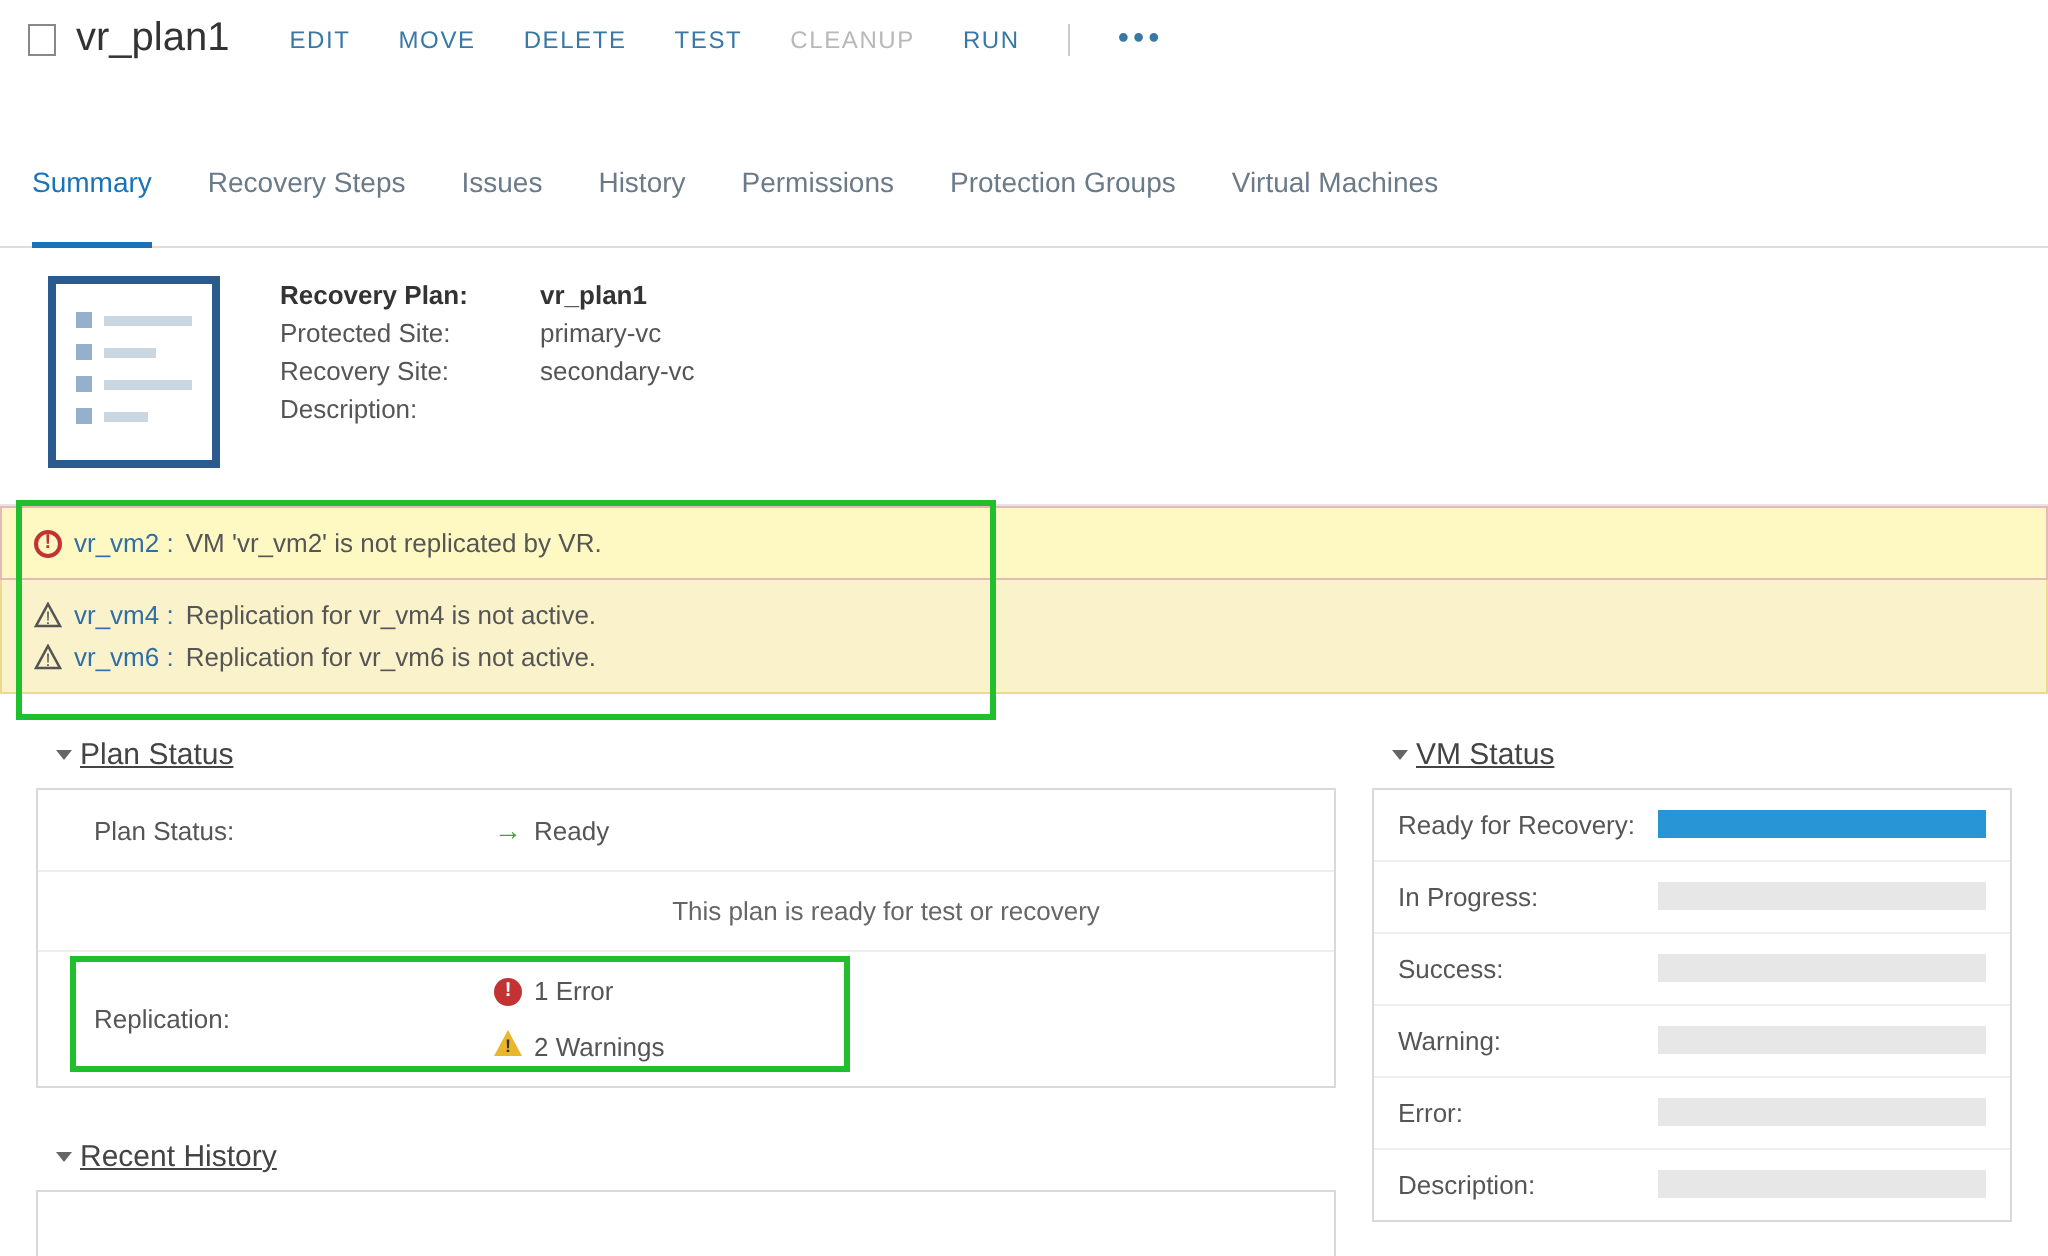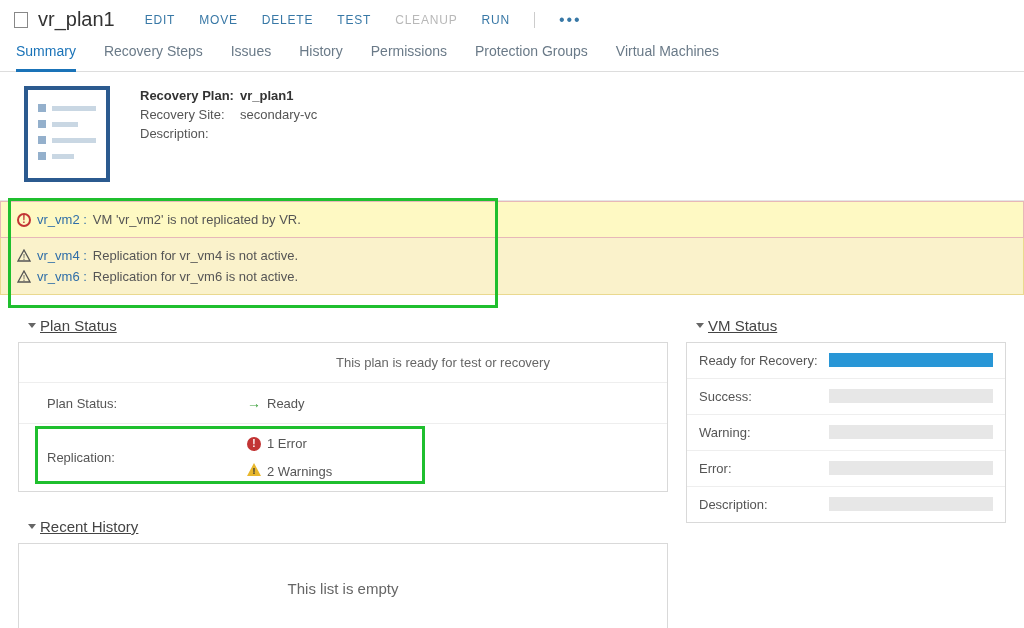--- a/index.html
+++ b/index.html
@@ -10,31 +10,31 @@
   .doc-icon { width: 14px; height: 16px; border: 1px solid #888; display: inline-block; position: relative; }
   .page-title { font-size: 20px; color: #333; font-weight: 400; margin-right: 20px; }
   .actions { display: flex; gap: 24px; align-items: center; }
   .action { color: #3878a6; font-size: 12px; letter-spacing: 0.8px; cursor: pointer; }
   .action.disabled { color: #b8b8b8; cursor: default; }
   .action-sep { width: 1px; height: 16px; background: #ccc; }
   .more-dots { color: #3878a6; font-size: 16px; letter-spacing: 2px; cursor: pointer; }
   
   
   .tabs { display: flex; gap: 28px; padding: 10px 16px 0; border-bottom: 1px solid #ddd; }
-  .tab { padding-bottom: 10px; font-size: 14px; color: #6a7a88; cursor: pointer; }
+  .tab { padding-bottom: 22px; font-size: 14px; color: #6a7a88; cursor: pointer; margin-top: 40px; }
   .tab.active { color: #1a73b8; border-bottom: 3px solid #1a73b8; margin-bottom: -1px; }
   
   
   .summary-block { display: flex; padding: 14px 24px 18px; gap: 30px; border-bottom: 1px solid #e5e5e5; }
   .plan-icon { width: 86px; height: 96px; border: 4px solid #2b5a8f; background: #fff; padding: 14px 10px; display: flex; flex-direction: column; gap: 8px; }
   .plan-icon-row { display: flex; align-items: center; gap: 6px; }
   .plan-icon-sq { width: 8px; height: 8px; background: #94b0cc; }
   .plan-icon-bar { height: 5px; background: #c9d7e3; flex: 1; }
   .kv-tbl { }
-  .kv-row { display: flex; gap: 0; padding: 2px 0; }
+  .kv-row { display: flex; gap: 30px; padding: 2px 0; }
   .kv-label { width: 100px; font-size: 13px; color: #555; }
   .kv-label.bold { font-weight: 700; color: #333; }
   .kv-val { font-size: 13px; color: #555; }
   .kv-val.bold { font-weight: 700; color: #333; }
   
   
   .alerts { padding: 0; position: relative; }
   .alert { padding: 10px 16px; font-size: 13px; display: flex; flex-direction: column; gap: 6px; }
   .alert.err { background: #fef9c3; border: 1px solid #e7b8b8; }
   .alert.warn { background: #faf2cb; border: 1px solid #ead98f; border-top: none; }
@@ -123,20 +123,24 @@
         <div class="plan-icon-sq"></div>
         <div class="plan-icon-bar" style="flex:0.5"></div>
       </div>
   </div>
   <div class="kv-tbl">
     <div class="kv-row">
       <div class="kv-label bold">Recovery Plan:</div>
       <div class="kv-val bold">vr_plan1</div>
     </div>
     <div class="kv-row">
+      <div class="kv-label">Protected Site:</div>
+      <div class="kv-val">primary-vc</div>
+    </div>
+    <div class="kv-row">
       <div class="kv-label">Recovery Site:</div>
       <div class="kv-val">secondary-vc</div>
     </div>
     <div class="kv-row">
       <div class="kv-label">Description:</div>
       <div class="kv-val"></div>
     </div>
   </div>
 </div>
 
@@ -175,31 +179,31 @@
 
 <div class="panels">
   <div class="col-l">
 
     <div class="panel nb">
       <div class="panel-hd">
         <span class="caret"></span>
         <span>Plan Status</span>
       </div>
       <div class="panel-body" style="border:1px solid #d9d9d9; border-top:none;">
-        <div class="ps-row ps-center">
-          <span style="margin-left:200px;">This plan is ready for test or recovery</span>
-        </div>
         <div class="ps-row">
           <div class="ps-label">Plan Status:</div>
           <div class="ps-val">
             <div class="ps-val-line">
               <span class="arrow-ready">→</span>
               <span>Ready</span>
             </div>
           </div>
+        </div>
+        <div class="ps-row ps-center">
+          <span style="margin-left:200px;">This plan is ready for test or recovery</span>
         </div>
         <div class="ps-row replication-wrap">
           <div class="green-hl" style="left:16px; top:2px; width:390px; height:58px;"></div>
           <div class="ps-label">Replication:</div>
           <div class="ps-val">
             <div class="ps-val-line">
               <span class="ic-err-f">!</span>
               <span>1 Error</span>
             </div>
             <div class="ps-val-line" style="margin-top:6px;">
@@ -231,20 +235,24 @@
       <div class="panel-hd">
         <span class="caret"></span>
         <span>VM Status</span>
       </div>
       <div class="panel-body" style="border:1px solid #d9d9d9; border-top:none;">
         <div class="vm-row">
           <div class="vm-label">Ready for Recovery:</div>
           <div class="vm-bar fill"></div>
         </div>
         <div class="vm-row">
+          <div class="vm-label">In Progress:</div>
+          <div class="vm-bar"></div>
+        </div>
+        <div class="vm-row">
           <div class="vm-label">Success:</div>
           <div class="vm-bar"></div>
         </div>
         <div class="vm-row">
           <div class="vm-label">Warning:</div>
           <div class="vm-bar"></div>
         </div>
         <div class="vm-row">
           <div class="vm-label">Error:</div>
           <div class="vm-bar"></div>

